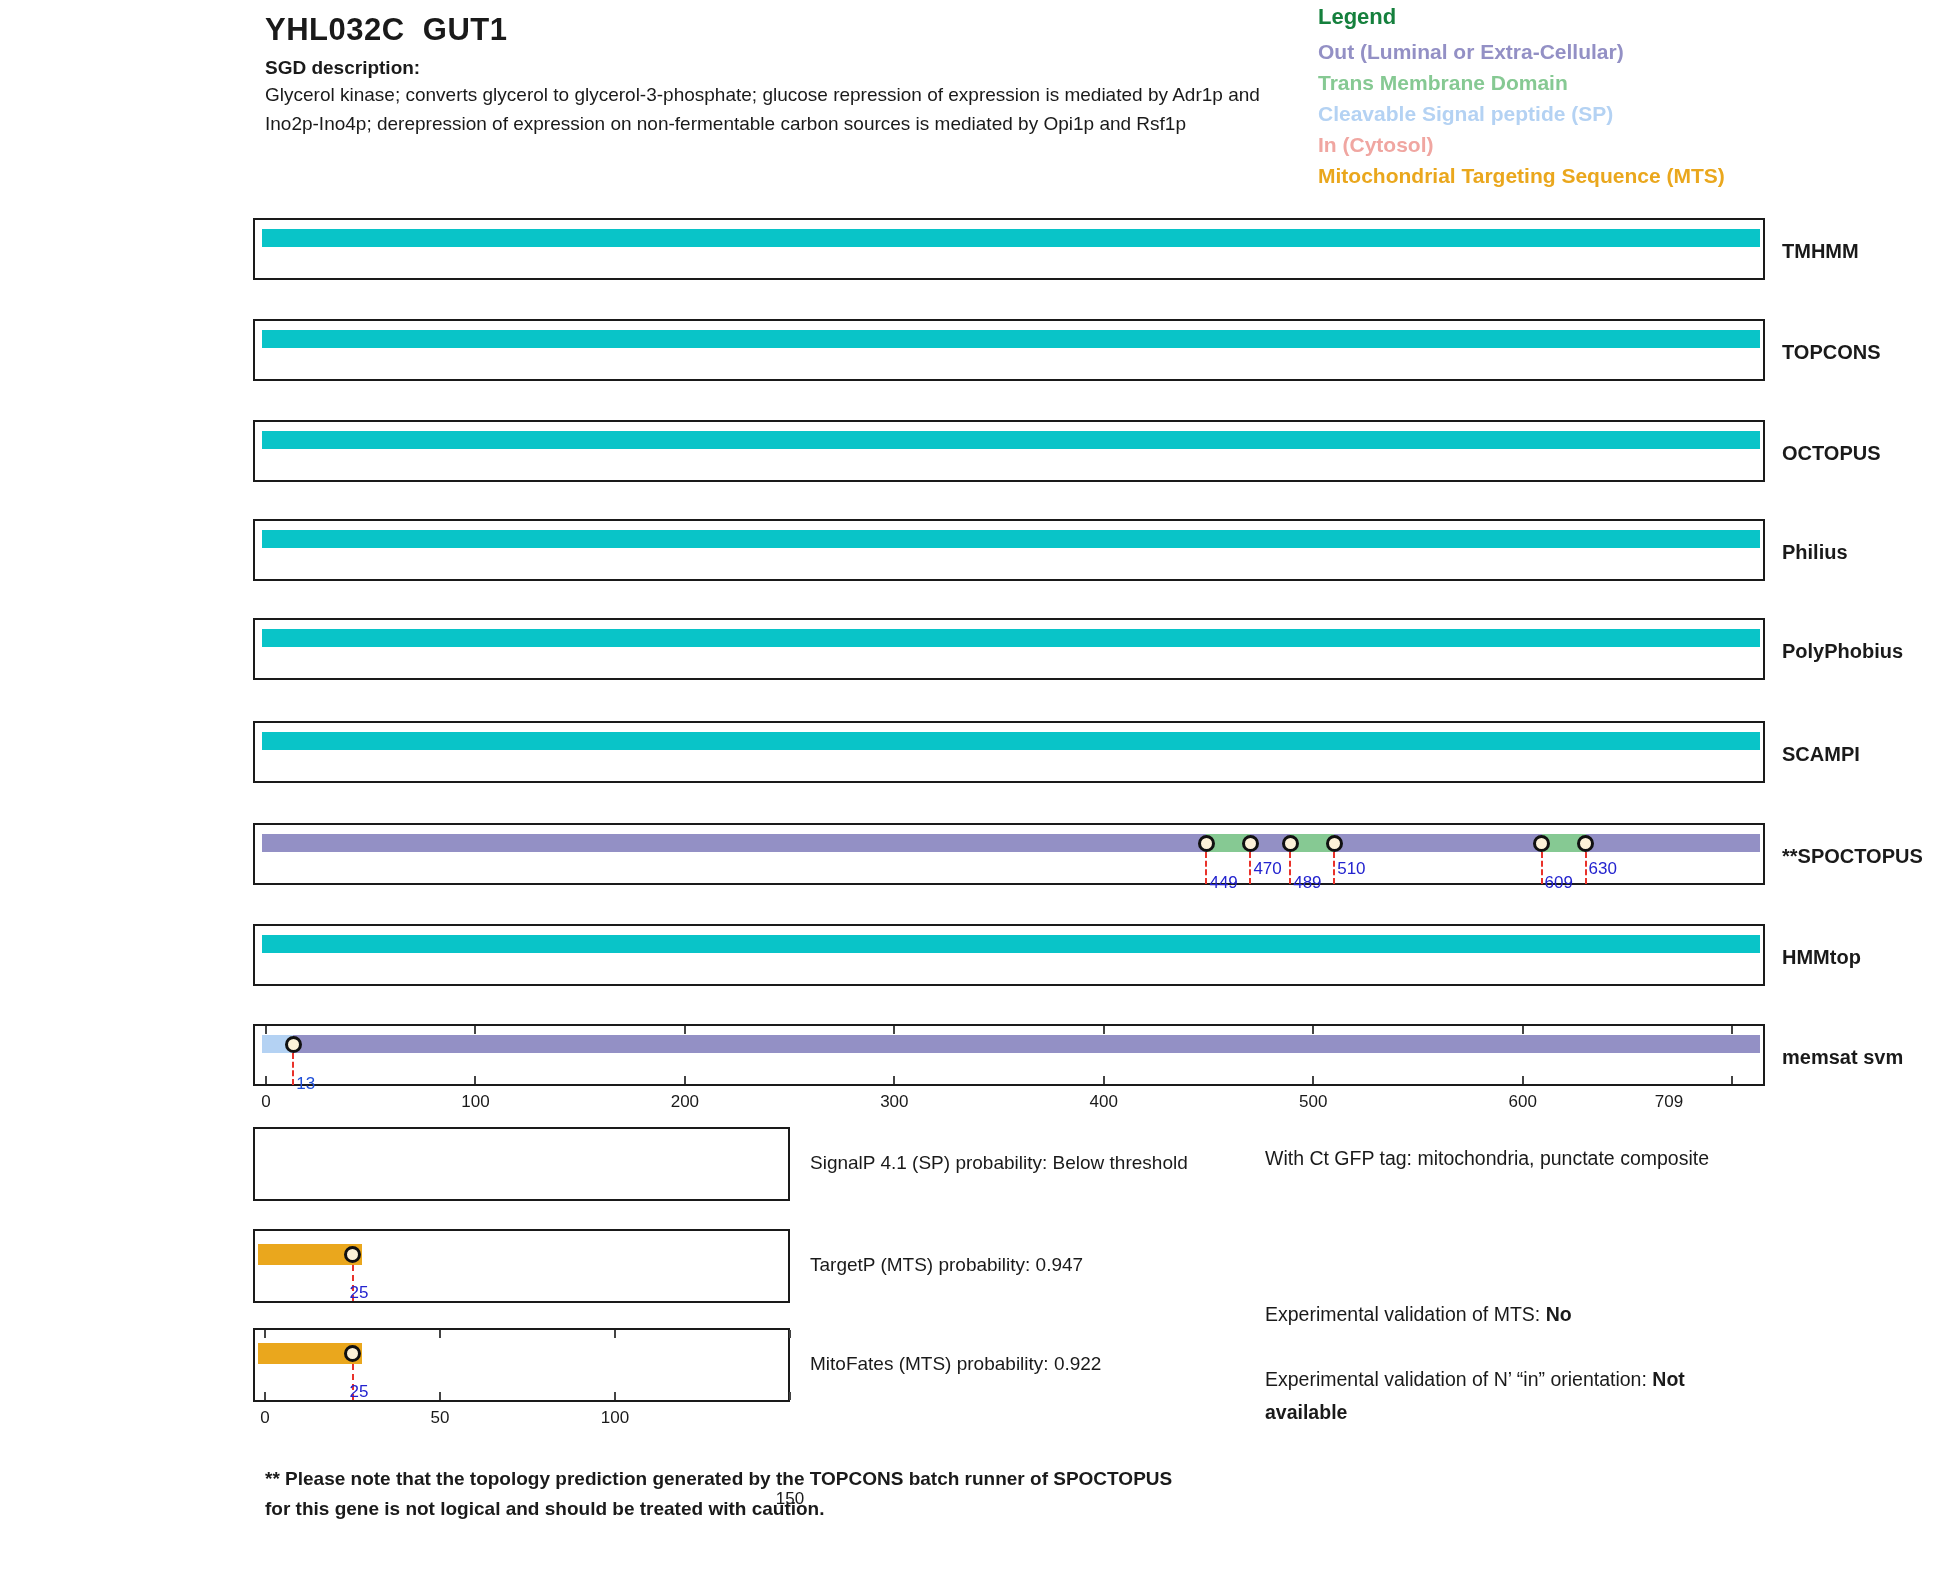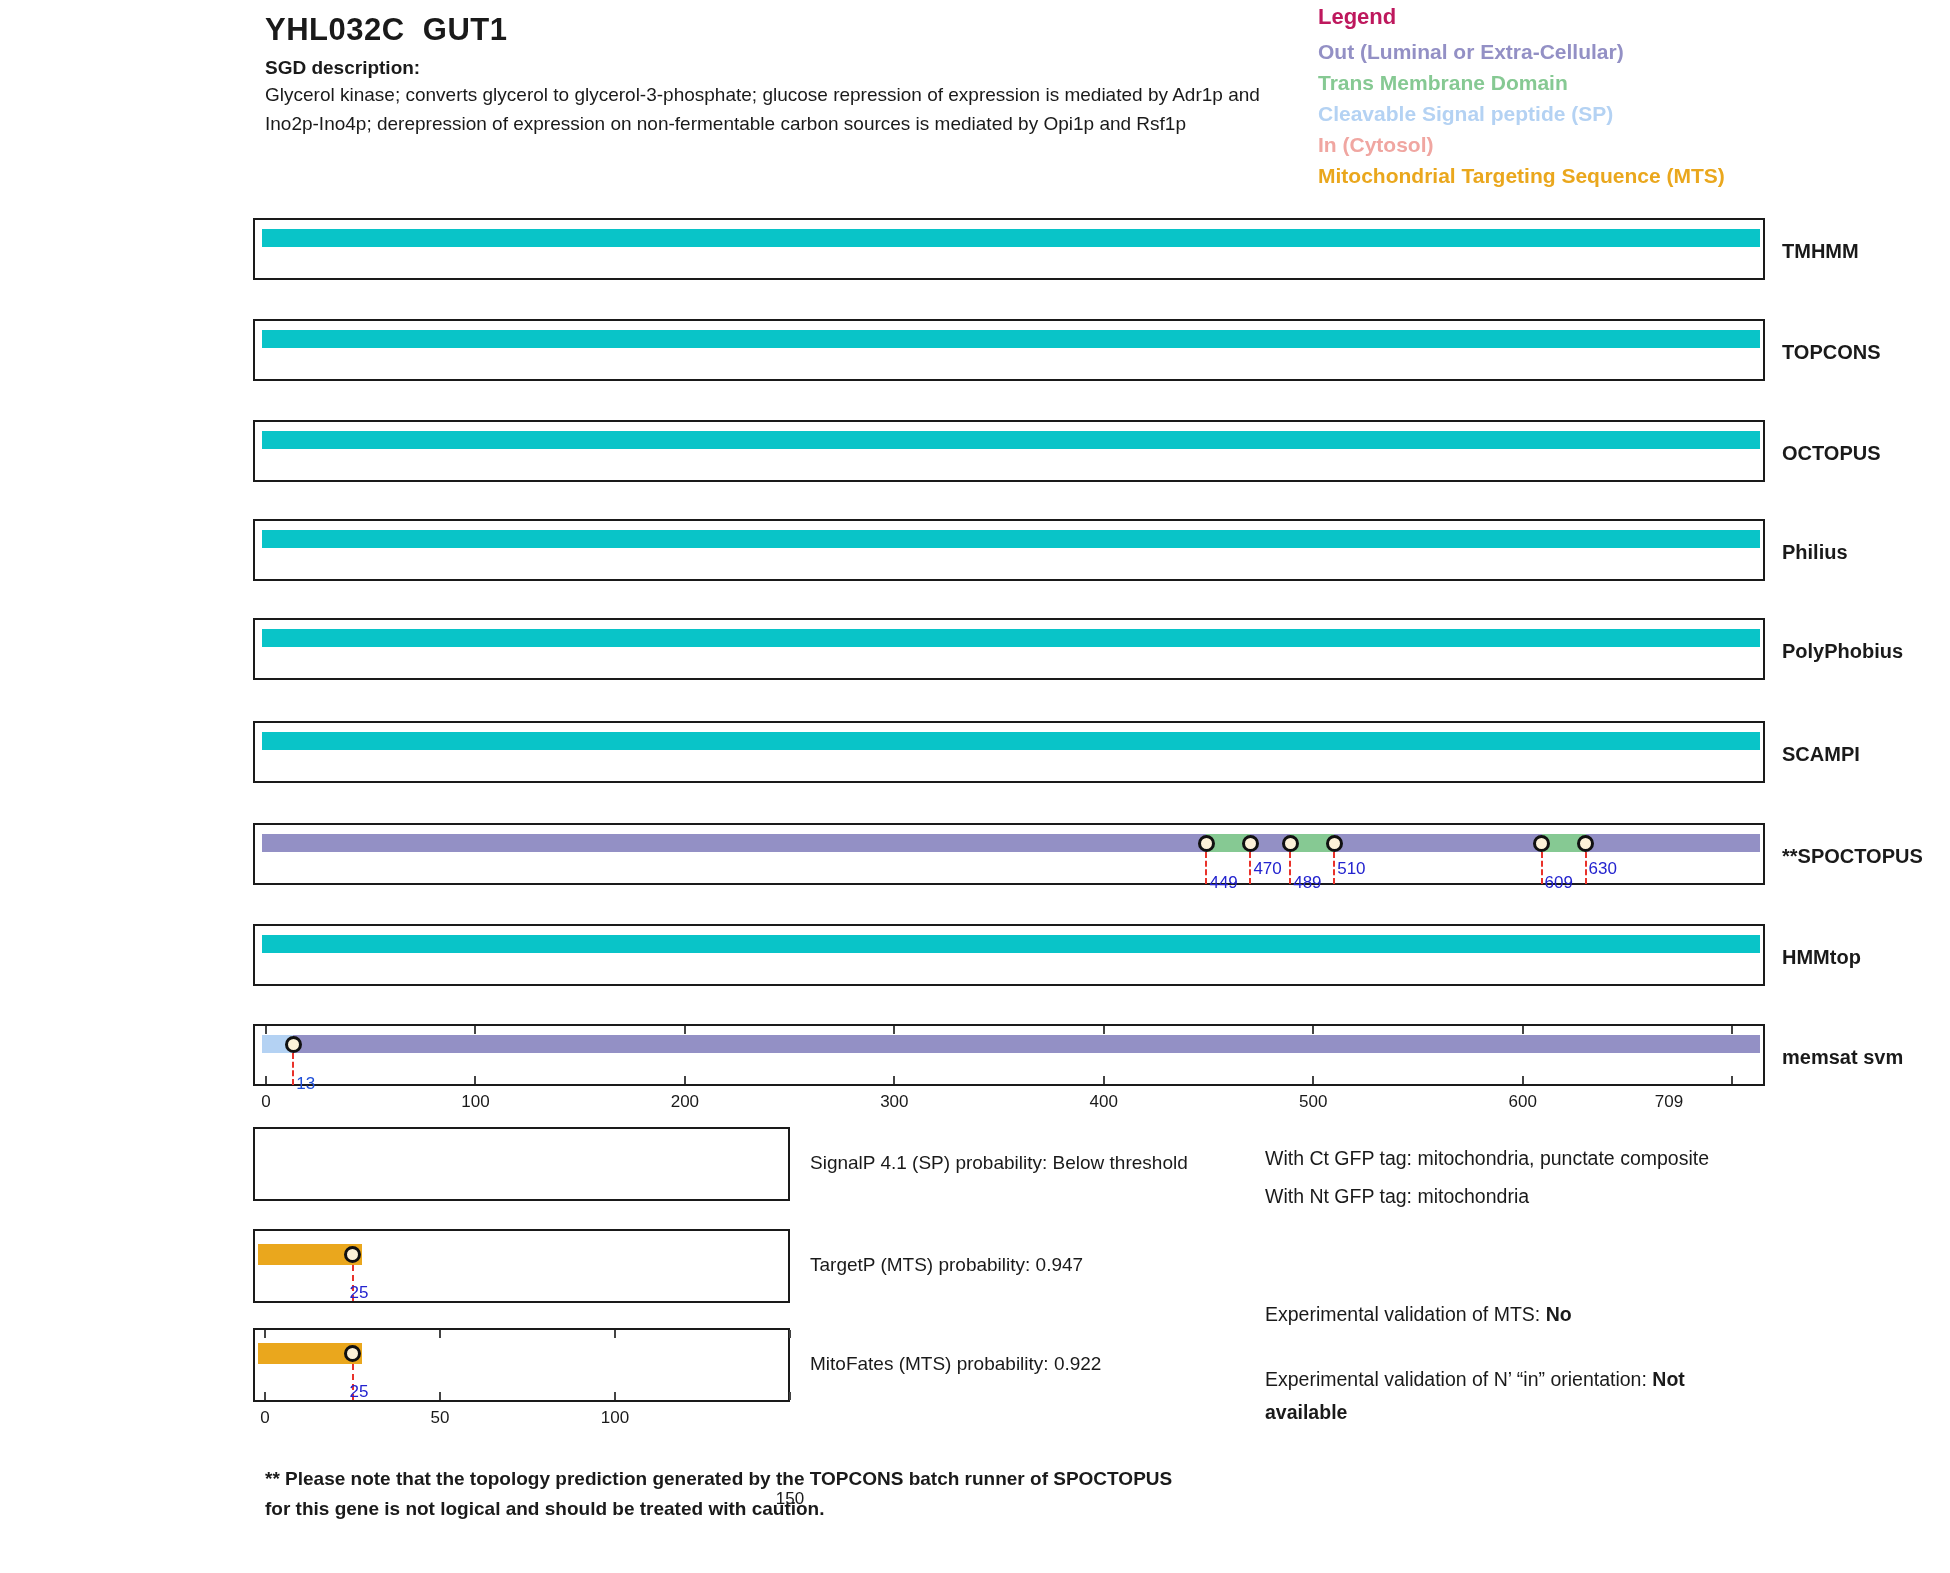--- a/index.html
+++ b/index.html
@@ -5,21 +5,21 @@
   html,body{margin:0;padding:0;background:#fff;}
   body{
     width:1950px;height:1573px;position:relative;overflow:hidden;
     font-family:"Liberation Sans","DejaVu Sans",sans-serif;color:#1a1a1a;
   }
   .abs{position:absolute;}
   #page-title{left:265px;top:12px;font-size:31px;font-weight:bold;white-space:pre;letter-spacing:.5px;}
   #sgd-label{left:265px;top:57px;font-size:19px;font-weight:bold;}
   #sgd-description{left:265px;top:80px;width:1045px;font-size:19px;line-height:29px;}
   #legend{left:1318px;top:4px;}
-  #legend-title{font-size:22px;font-weight:bold;margin:0 0 6px 0;color:#be185d;}
+  #legend-title{font-size:22px;font-weight:bold;margin:0 0 6px 0;color:#15803d;}
   .legend-item{font-size:21px;font-weight:bold;line-height:31px;white-space:nowrap;}
   .track-box{position:absolute;left:253px;width:1512px;height:62px;border:2px solid #1a1a1a;background:#fff;box-sizing:border-box;}
   .plot-box{position:absolute;left:253px;width:537px;height:74px;border:2px solid #1a1a1a;background:#fff;box-sizing:border-box;}
   .seg{position:absolute;height:18px;}
   .track-label{position:absolute;left:1782px;font-size:20px;font-weight:bold;white-space:nowrap;}
   .marker{position:absolute;width:11px;height:11px;border:3px solid #111;border-radius:50%;}
   .vline{position:absolute;width:0;border-left:2px dashed;}
   .callout{position:absolute;font-size:17px;font-weight:normal;}
   .tick{position:absolute;width:2px;height:8px;}
   .axis-label{position:absolute;font-size:17px;color:#1a1a1a;transform:translateX(-50%);white-space:nowrap;}
@@ -160,19 +160,18 @@
 <div id="prob-axis">
     <div class="axis-label" style="left: 265px; top: 1408px;">0</div>
     <div class="axis-label" style="left: 440px; top: 1408px;">50</div>
     <div class="axis-label" style="left: 615px; top: 1408px;">100</div>
     <div class="axis-label" style="left: 790px; top: 1489px;">150</div>
   </div>
 
 <div class="abs" id="localization">
   <div id="loc-lines">
       <div class="loc-line">With Ct GFP tag: mitochondria, punctate composite</div>
-      <div class="loc-line">With Nt GFP tag: mitochondria</div>
     </div>
 </div>
 <div id="loc-mts"><span>Experimental validation of MTS: </span><span class="bold">No</span></div>
 <div id="loc-orient"><span>Experimental validation of N’ “in” orientation: </span><span class="bold">Not available</span></div>
 
 <div class="abs" id="footnote">** Please note that the topology prediction generated by the TOPCONS batch runner of SPOCTOPUS for this gene is not logical and should be treated with caution.</div>
 
 </body></html>

